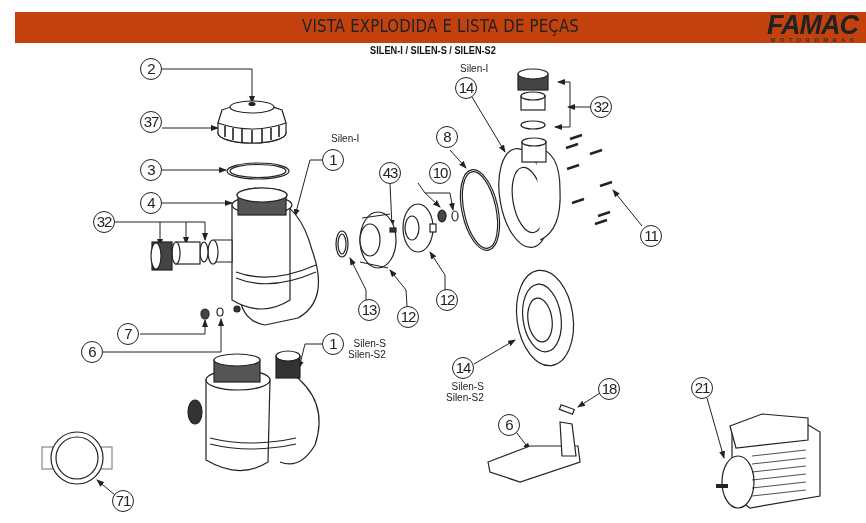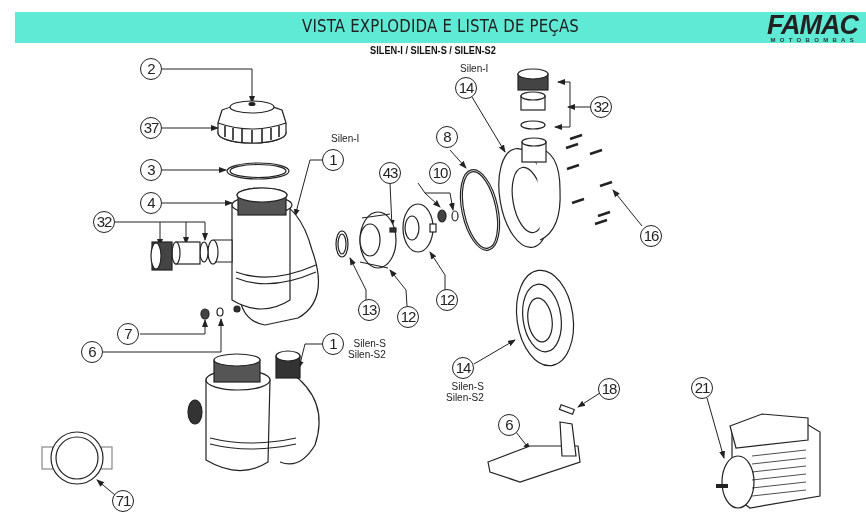--- a/index.html
+++ b/index.html
@@ -1,17 +1,17 @@
 <!DOCTYPE html>
 <html><head>
 <meta charset="utf-8">
 <style>
   html, body { margin: 0; padding: 0; background: #ffffff; }
   body { width: 866px; height: 523px; position: relative; overflow: hidden; font-family: "Liberation Sans", sans-serif; }
-  .header-bar { position: absolute; left: 15px; top: 12px; width: 851px; height: 31px; background: #5eead4; }
+  .header-bar { position: absolute; left: 15px; top: 12px; width: 851px; height: 31px; background: #c2410c; }
   .header-title { position: absolute; left: 0; width: 851px; top: 4px; text-align: center; font-family: "DejaVu Sans", sans-serif; font-size: 17px; letter-spacing: 0.2px; color: #222; transform: scaleX(0.88); transform-origin: 50% 50%; }
   .logo { position: absolute; left: 744px; top: 8px; width: 120px; height: 36px; }
   .logo-text { position: absolute; right: 6px; top: 2px; font-family: "Liberation Sans", sans-serif; font-weight: bold; font-style: italic; font-size: 27px; color: #222; letter-spacing: -1px; }
   .logo-sub { position: absolute; right: 6px; top: 29px; font-family: "Liberation Sans", sans-serif; font-weight: bold; font-size: 6px; letter-spacing: 4.3px; color: #333; }
   .subtitle { position: absolute; left: 0; width: 866px; top: 45px; text-align: center; font-family: "Liberation Sans", sans-serif; font-weight: bold; font-size: 10px; color: #111; transform: scaleX(0.92); }
   svg.diagram { position: absolute; left: 0; top: 0; }
   .callout { position: absolute; width: 20px; height: 20px; border: 1px solid #222; border-radius: 50%; background: #fff; font-family: "Liberation Sans", sans-serif; font-size: 15px; line-height: 20px; text-align: center; color: #222; letter-spacing: -1px; }
   .variant { position: absolute; font-family: "Liberation Sans", sans-serif; font-size: 10px; line-height: 11px; color: #222; text-align: right; }
 </style>
 </head>
@@ -227,38 +227,38 @@
         <line x1="752" y1="472" x2="806" y2="466"></line>
           <line x1="752" y1="480" x2="806" y2="474"></line>
         <line x1="752" y1="488" x2="806" y2="482"></line>
           <line x1="752" y1="496" x2="806" y2="490"></line>
       </g>
     </g>
   </g>
 </svg>
 
 <div class="callout" style="left:140px;top:58px">2</div>
-<div class="callout" style="left:140px;top:117px">37</div>
+<div class="callout" style="left:140px;top:111px">37</div>
 <div class="callout" style="left:140px;top:159px">3</div>
 <div class="callout" style="left:322px;top:149px">1</div>
 <div class="callout" style="left:140px;top:192px">4</div>
 <div class="callout" style="left:93px;top:211px">32</div>
 <div class="callout" style="left:117px;top:323px">7</div>
 <div class="callout" style="left:81px;top:341px">6</div>
 <div class="callout" style="left:322px;top:333px">1</div>
 <div class="callout" style="left:112px;top:490px">71</div>
 <div class="callout" style="left:379px;top:162px">43</div>
 <div class="callout" style="left:429px;top:162px">10</div>
 <div class="callout" style="left:436px;top:126px">8</div>
 <div class="callout" style="left:358px;top:299px">13</div>
 <div class="callout" style="left:397px;top:306px">12</div>
 <div class="callout" style="left:436px;top:289px">12</div>
 <div class="callout" style="left:455px;top:77px">14</div>
 <div class="callout" style="left:590px;top:96px">32</div>
-<div class="callout" style="left:640px;top:225px">16</div>
+<div class="callout" style="left:640px;top:225px">11</div>
 <div class="callout" style="left:452px;top:357px">14</div>
 <div class="callout" style="left:598px;top:378px">18</div>
 <div class="callout" style="left:498px;top:414px">6</div>
 <div class="callout" style="left:691px;top:377px">21</div>
 
 <div class="variant" style="left:331px;top:133px">Silen-I</div>
 <div class="variant" style="left:348px;top:338px">
   <div>Silen-S</div>
   <div>Silen-S2</div>
 </div>

